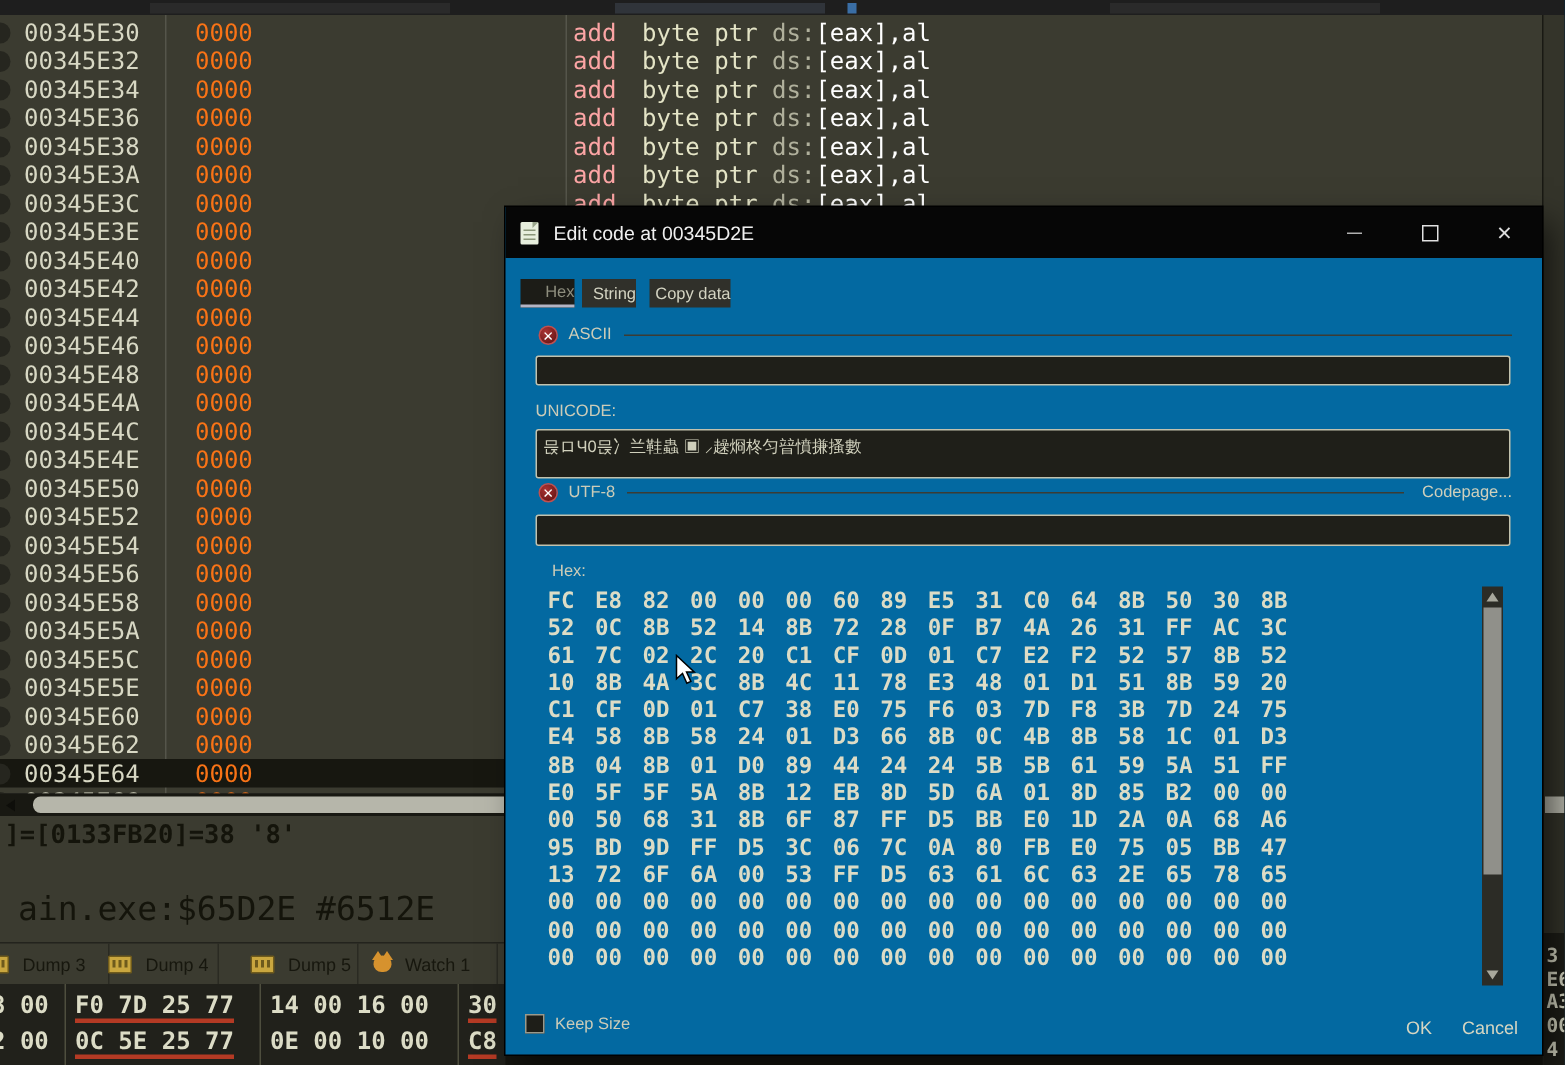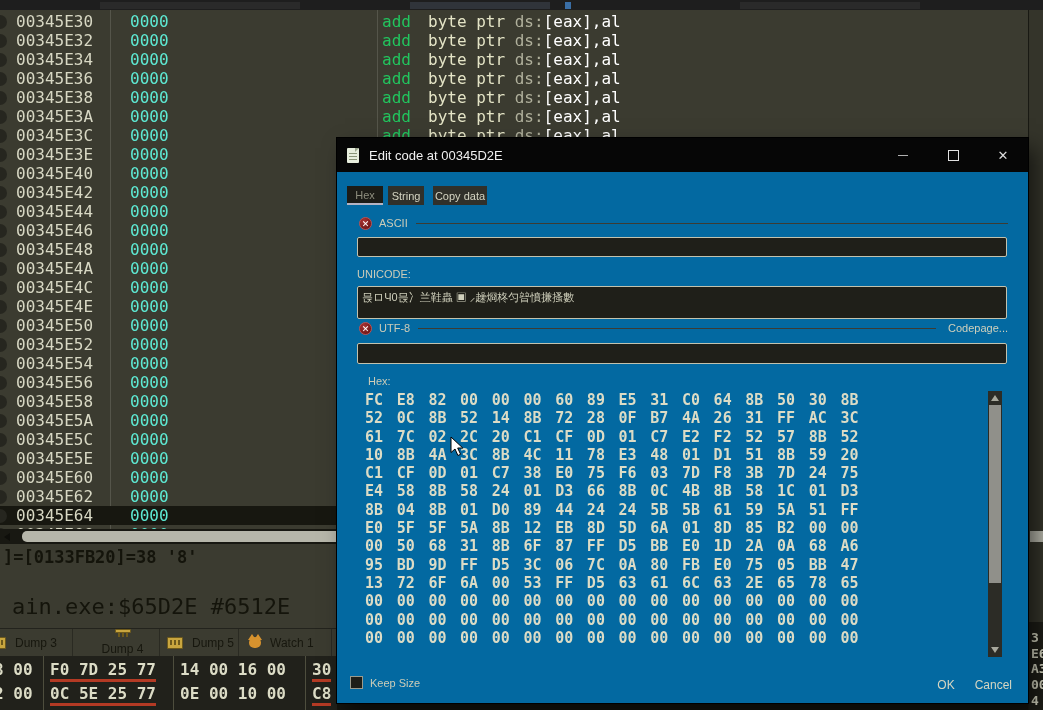--- a/index.html
+++ b/index.html
@@ -11,23 +11,23 @@
   #topbar{position:absolute;left:0;top:0;width:1043px;height:10px;background:#1e1e1e;border-bottom:1px solid #101010;}
   #topbar .seg{position:absolute;top:2px;height:7px;background:#2a2a2a;}
 
   
   #disasm{position:absolute;left:0;top:10px;width:1043px;height:519px;background:#3b3b30;overflow:hidden;}
   .vsep{position:absolute;top:0;bottom:0;width:1px;background:#55554a;}
   .drow{position:absolute;left:0;width:1043px;height:19px;font-size:16px;line-height:19px;}
   .drow.sel{background:#171710;}
   .gdot{position:absolute;left:-7px;top:3px;width:14px;height:14px;border-radius:50%;background:#26261f;}
   .addr{position:absolute;left:16px;color:#d8d8c4;}
-  .dbytes{position:absolute;left:130px;color:#5eead4;}
+  .dbytes{position:absolute;left:130px;color:#f97316;}
   .instr{position:absolute;left:382px;white-space:pre;}
-  .mn{color:#22c55e;display:inline-block;width:46px;}
+  .mn{color:#fca5a5;display:inline-block;width:46px;}
   .opt{color:#e4e4c6;}
   .seg{color:#b0b09c;}
   .opr{color:#ffffff;}
 
   #hscroll{position:absolute;left:0;top:529px;width:1043px;height:15px;background:#181812;}
   #hscroll .larr{position:absolute;left:4px;top:4px;width:0;height:0;border-top:4px solid transparent;border-bottom:4px solid transparent;border-right:6px solid #0e0e0a;}
   #hscroll .thumb{position:absolute;left:22px;top:2px;width:1014px;height:11px;border-radius:5px;background:#b6b6aa;}
 
   #infopanel{position:absolute;left:0;top:544px;width:1043px;height:84px;background:#3b3b30;color:#14140b;}
   #info-line1{position:absolute;left:3px;top:3px;font-size:17px;font-weight:600;}
@@ -60,21 +60,21 @@
   #dlg-icon{margin-left:10px;width:12px;height:15px;background:#e7eedd;border-radius:1px;position:relative;}
   #dlg-icon:before{content:"";position:absolute;right:0;top:0;border-left:4px solid #9aa58c;border-bottom:4px solid transparent;}
   #dlg-icon:after{content:"";position:absolute;left:2px;top:5px;width:8px;height:1px;background:#8a9579;box-shadow:0 3px 0 #8a9579,0 6px 0 #8a9579;}
   #dlg-title-text{margin-left:10px;color:#f0f0f0;font-size:13px;}
   #dlg-btns{margin-left:auto;display:flex;height:100%;}
   .wbtn{width:50px;height:100%;display:flex;align-items:center;justify-content:center;color:#dcdcdc;}
   .glyph-min{width:10px;height:1px;background:#b0b0b0;}
   .glyph-max{width:9px;height:9px;border:1px solid #e0e0e0;}
   .glyph-close{font-size:13px;line-height:13px;}
 
-  .dtab{position:absolute;height:19px;box-sizing:border-box;display:flex;align-items:center;justify-content:center;font-size:11px;background:#30302a;color:#d4d4c2;}
+  .dtab{position:absolute;height:19px;box-sizing:border-box;display:flex;align-items:center;justify-content:flex-end;font-size:11px;background:#30302a;color:#d4d4c2;}
   .dtab.selected{background:#1c1c17;color:#8e8e7e;border-bottom:2px solid #b4b4c4;}
 
   .fieldrow{position:absolute;left:22px;right:20px;height:14px;display:flex;align-items:center;}
   .redx{width:13px;height:13px;border-radius:50%;background:radial-gradient(circle at 35% 30%,#a33,#5c1010);border:1px solid #c05050;color:#fff;font-size:9px;line-height:13px;text-align:center;flex:0 0 13px;box-sizing:border-box;}
   .flabel{margin-left:7px;color:#ccccb8;font-size:11px;white-space:nowrap;}
   .fline{flex:1;height:1px;background:#3c3c34;margin-left:8px;}
   .codepage{margin-left:12px;color:#d0d0bc;font-size:11px;white-space:nowrap;}
 
   .dinput{position:absolute;left:20px;width:650px;background:#1f1f19;border:1px solid #c2c2ae;border-radius:2px;box-sizing:border-box;color:#d0d0bc;font-size:11px;padding:2px 4px;overflow:hidden;white-space:nowrap;}
   .slabel{position:absolute;color:#ccccb8;font-size:11px;}
@@ -291,21 +291,21 @@
   <div id="infopanel" class="mono">
     <div id="info-line1">]=[0133FB20]=38 '8'</div>
     <div id="info-line2">ain.exe:$65D2E #6512E</div>
   </div>
 
   <div id="tabbar">
       <div class="btab" style="left: -20px; width: 93px;">
         <div class="chipicon"></div>
         <span>Dump 3</span>
       </div>
-      <div class="btab" style="left: 76px; width: 84px; flex-direction: column;">
+      <div class="btab" style="left: 62px; width: 84px;">
         <div class="chipicon"></div>
         <span>Dump 4</span>
       </div>
       <div class="btab" style="left: 157px; width: 82px;">
         <div class="chipicon"></div>
         <span>Dump 5</span>
       </div>
       <div class="btab" style="left: 239px; width: 93px;">
         <div class="watchicon"></div>
         <span>Watch 1</span>

